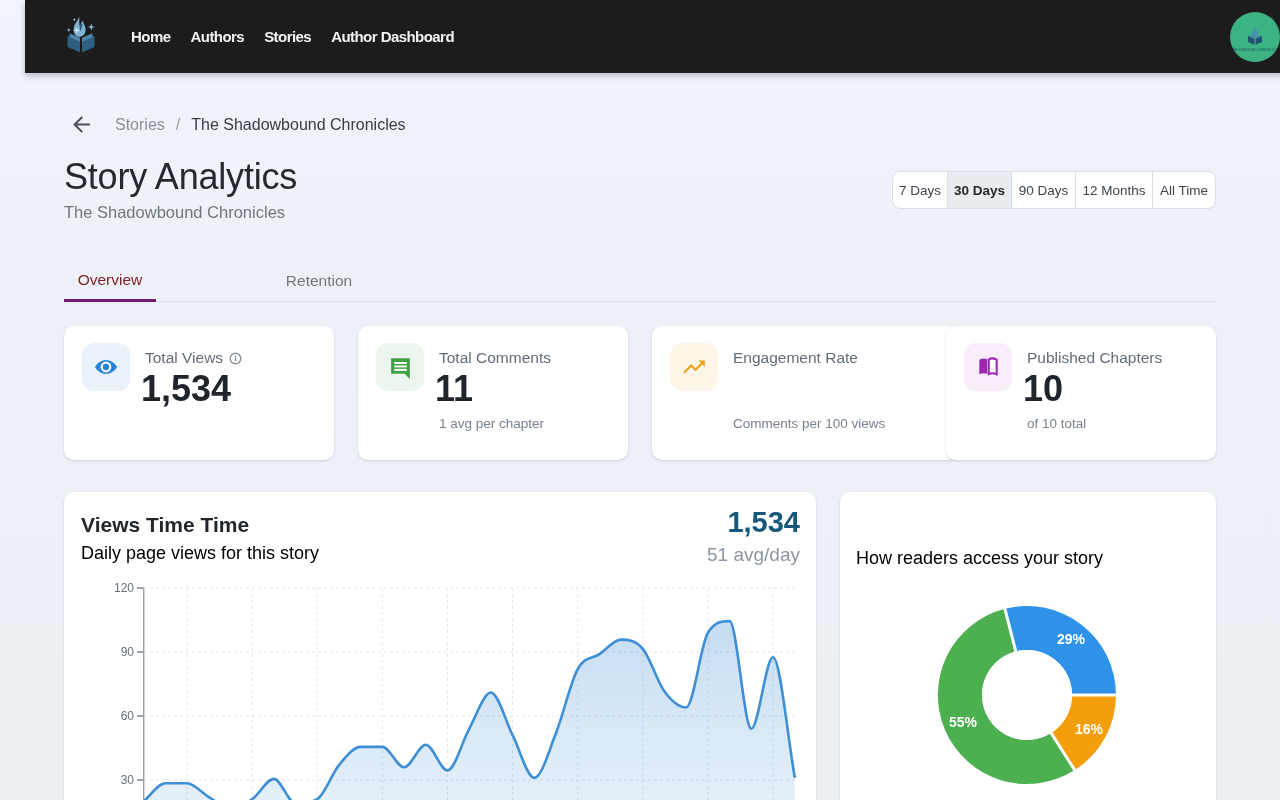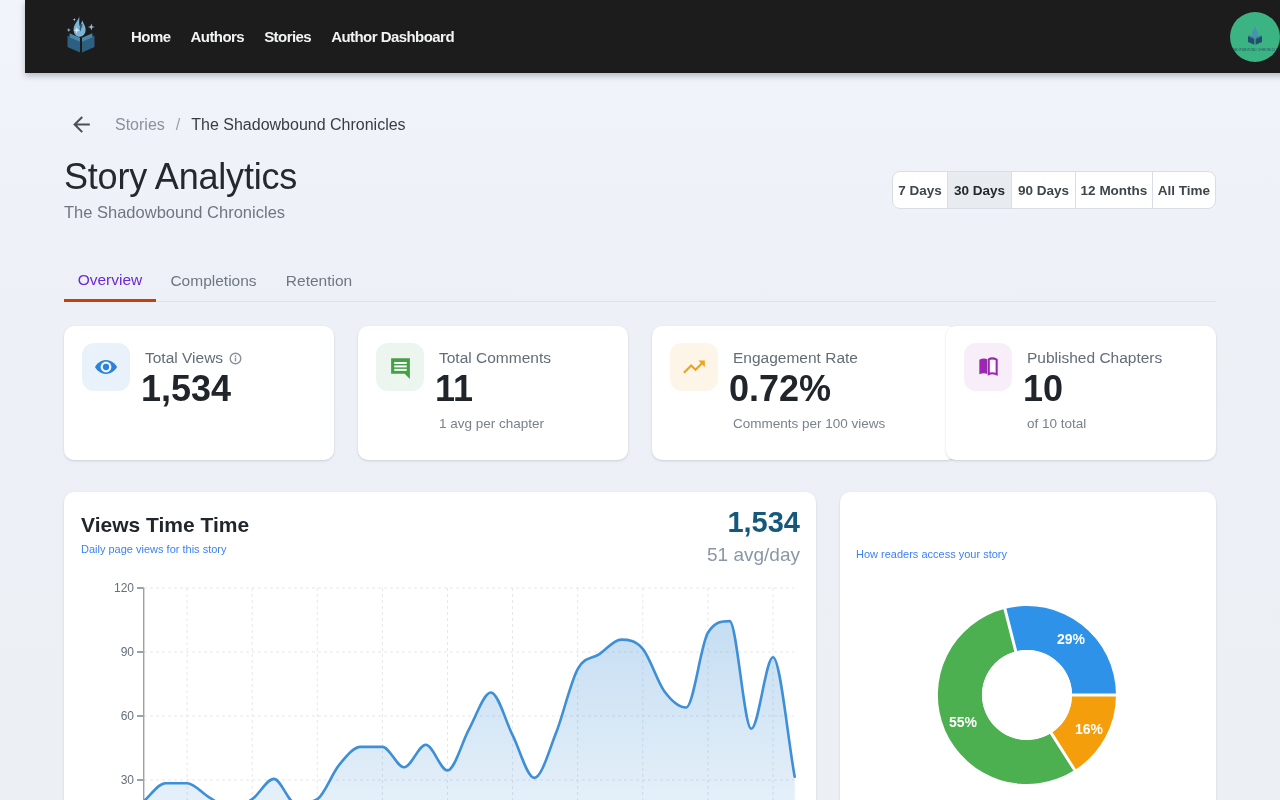--- a/index.html
+++ b/index.html
@@ -9,33 +9,33 @@
   .nav .links { position:absolute; left:106px; top:0; height:73px; display:flex; align-items:center; gap:20px; }
   .nav .links a { color:#f2f3f4; font-size:15px; font-weight:700; text-decoration:none; letter-spacing:-0.55px; }
   .logo { position:absolute; left:42px; top:16px; }
   .avatar { position:absolute; right:25px; top:12px; width:50px; height:50px; border-radius:50%; background:#3cb382; overflow:hidden; }
   .crumbs { position:absolute; left:69px; top:112px; display:flex; align-items:center; font-size:16px; color:#8a919a; }
   .crumbs .sep { margin:0 11px; color:#9aa1aa; }
   .crumbs .cur { color:#373d44; }
   .h1 { position:absolute; left:64px; top:156px; font-size:36px; font-weight:400; color:#24292f; letter-spacing:-.2px; }
   .sub { position:absolute; left:64px; top:203px; font-size:16.5px; color:#6e7781; }
   .seg { position:absolute; left:892px; top:171px; height:38px; display:flex; background:#fff; border:1px solid #d9dee6; border-radius:8px; overflow:hidden; }
-  .seg div { display:flex; align-items:center; justify-content:center; font-size:13.5px; color:#3e454d; border-right:1px solid #d9dee6;font-weight:bold; }
+  .seg div { display:flex; align-items:center; justify-content:center; font-size:13.5px; color:#3e454d; border-right:1px solid #d9dee6; }
   .seg div:last-child { border-right:none; }
   .seg .on { background:#e8ebef; font-weight:700; color:#23282e; }
   .tabs { position:absolute; left:64px; top:260px; width:1152px; height:42px; border-bottom:1.5px solid #dfe3e9; }
   .tab { position:absolute; top:0; height:42px; display:flex; align-items:center; justify-content:center; font-size:15.5px; color:#6e7781; }
-  .tab.on { color:#6d28d9; font-weight:400; border-bottom:3px solid #c2410c; }
+  .tab.on { color:#7f1d1d; font-weight:400; border-bottom:3px solid #701a75; }
   .card { position:absolute; background:#fff; border-radius:10px; box-shadow:0 1px 3px rgba(20,30,45,.10), 0 1px 2px rgba(20,30,45,.06);padding-left:28px; }
   .icbox { position:absolute; left:18px; top:17px; width:48px; height:48px; border-radius:12px; display:flex; align-items:center; justify-content:center; }
   .slabel { position:absolute; left:81px; top:23px; font-size:15.5px; color:#626d78; display:flex; align-items:center; gap:6px; }
   .snum { position:absolute; left:77px; top:42px; font-size:36px; font-weight:700; color:#20252b; }
   .ssub { position:absolute; left:81px; top:90px; font-size:13.5px; color:#78828d; }
   .ctitle { position:absolute; font-size:21px; font-weight:700; color:#21262c; }
-  .csub { position:absolute; font-size:11px; color:#3b82f6; }
+  .csub { position:absolute; font-size:18px; color:#000000; }
 </style>
 </head>
 <body>
 
 <div class="nav">
   <svg class="logo" width="28" height="37" viewBox="0 0 28 37">
     <path d="M12.2 0.4 C11 5 6.6 8.2 6.6 13.2 C6.6 17.8 9.2 20.8 12.6 20.8 C16 20.8 18.6 17.9 18.6 13.6 C18.6 10 16.3 7.4 15.2 4.2 C14.8 6.7 13.1 8.4 13.5 10.9 C11.5 9.4 12.6 4.2 12.2 0.4 Z" fill="#7fb3d4"></path>
     <path d="M15.6 8.6 C15.4 11.4 13.4 12.9 13.8 15.6 C11.9 14 12.7 10.3 14.4 7.6 Z" fill="#2a5a78"></path>
     <path d="M9.7 10.9 L8.9 13.5 L6.3 14.3 L8.9 15.1 L9.7 17.7 L10.5 15.1 L13.1 14.3 L10.5 13.5 Z" fill="#ddeef8"></path>
     <path d="M0.5 19.5 L0.5 31 L13 36.5 L13 25 Z" fill="#2c5f80"></path>
@@ -79,21 +79,20 @@
 <div class="seg">
   <div style="width:55px">7 Days</div>
   <div class="on" style="width:64px">30 Days</div>
   <div style="width:64px">90 Days</div>
   <div style="width:77px">12 Months</div>
   <div style="width:62px">All Time</div>
 </div>
 
 <div class="tabs">
   <div class="tab on" style="left:0;width:92px">Overview</div>
-  <div class="tab" style="left:92px;width:115px">Completions</div>
   <div class="tab" style="left:207px;width:96px">Retention</div>
 </div>
 
 <div class="card" style="left:64px;top:326px;width:270px;height:134px">
   <div class="icbox" style="background:#e9f1fb">
     <svg width="26" height="26" viewBox="0 0 24 24">
         <path d="M12 5.5C7 5.5 3.1 9.4 1.8 12c1.3 2.6 5.2 6.5 10.2 6.5s8.9-3.9 10.2-6.5C20.9 9.4 17 5.5 12 5.5z" fill="#2b82d9"></path>
         <circle cx="12" cy="12" r="5" fill="#eef5fd"></circle>
         <circle cx="12" cy="12" r="2.9" fill="#2b82d9"></circle>
       </svg>
@@ -122,21 +121,20 @@
   <div class="ssub">1 avg per chapter</div>
 </div>
 
 <div class="card" style="left:652px;top:326px;width:305px;height:134px">
   <div class="icbox" style="background:#fdf6e8">
     <svg width="26" height="26" viewBox="0 0 24 24">
         <path d="M16 6l2.29 2.29-4.88 4.88-4-4L2 16.59 3.41 18l6-6 4 4 6.3-6.29L22 12V6z" fill="#f0a219"></path>
       </svg>
   </div>
   <div class="slabel">Engagement Rate</div>
-  <div class="snum">0.72%</div>
   <div class="ssub">Comments per 100 views</div>
 </div>
 
 <div class="card" style="left:946px;top:326px;width:270px;height:134px">
   <div class="icbox" style="background:#f7eef9">
     <svg width="26" height="26" viewBox="0 0 24 24">
         <path d="M4 5.2c2.6-1.3 5.4-1.4 7.3-.3v13.6c-1.9-1-4.7-.9-7.3.3z" fill="#9c27b0"></path>
         <path d="M20 5.2c-2.6-1.3-5.4-1.4-7.3-.3v13.6c1.9-1 4.7-.9 7.3.3z" fill="#fdfbfe" stroke="#9c27b0" stroke-width="1.9"></path>
       </svg>
   </div>

